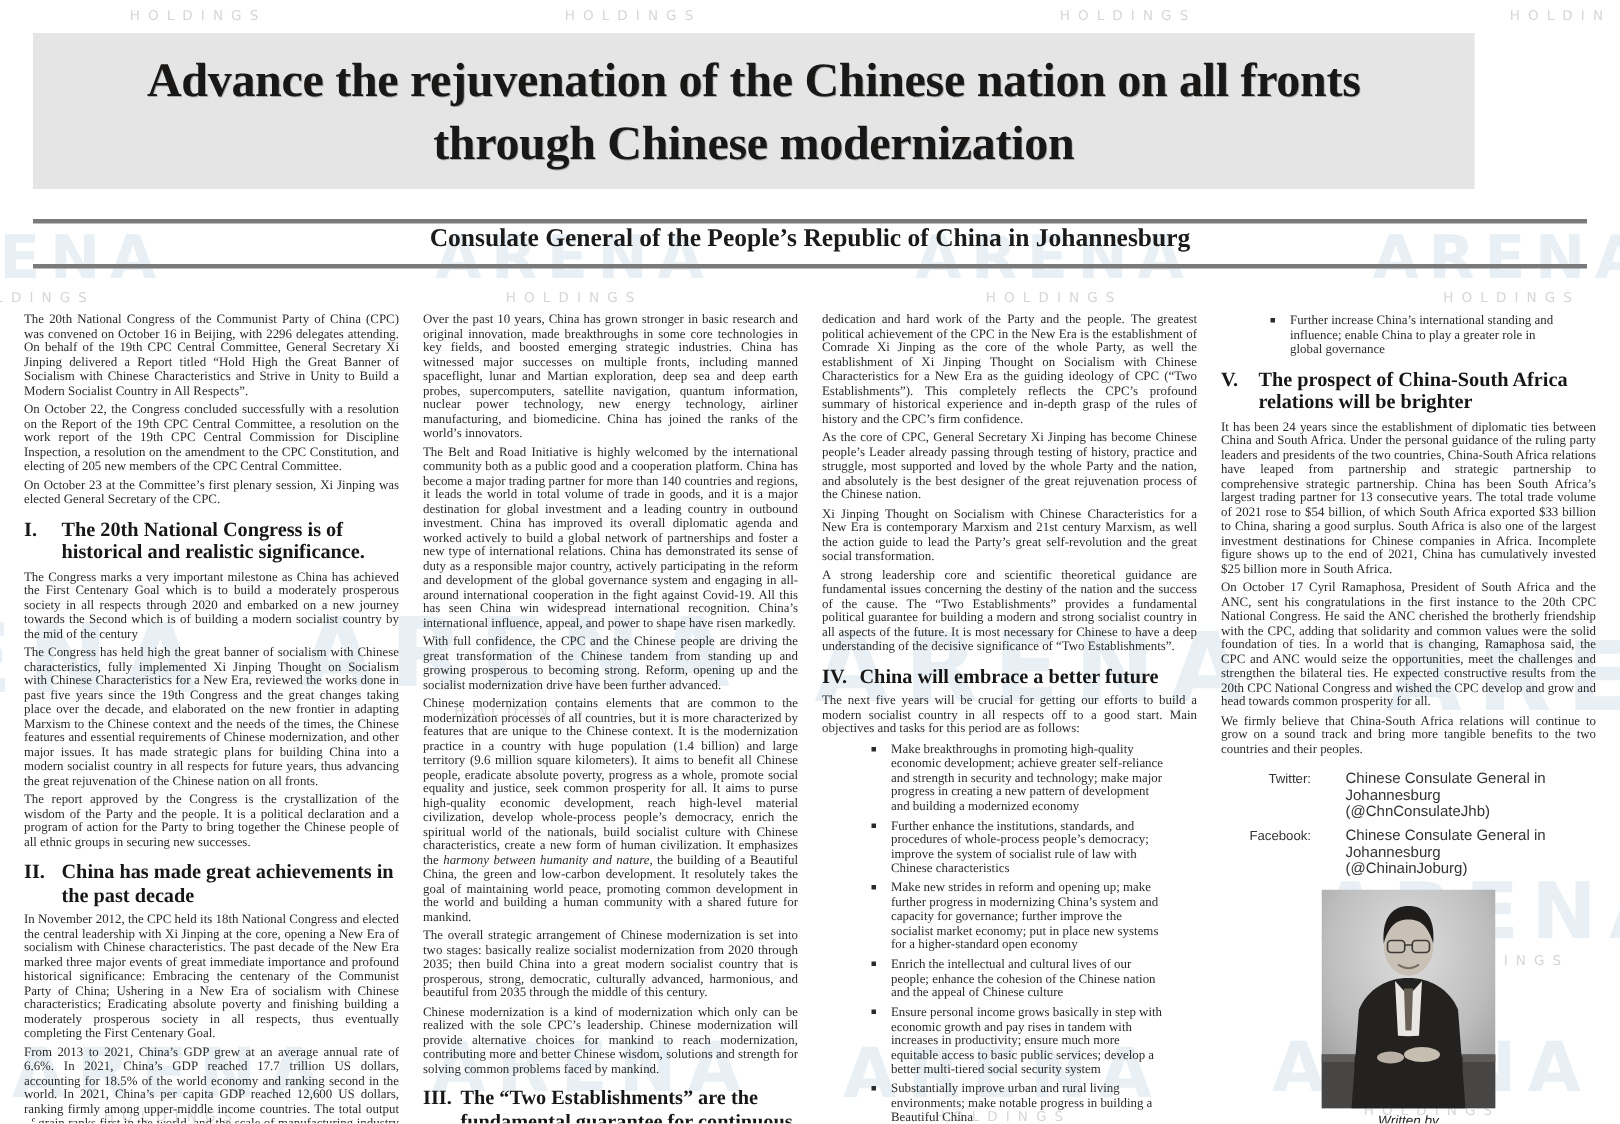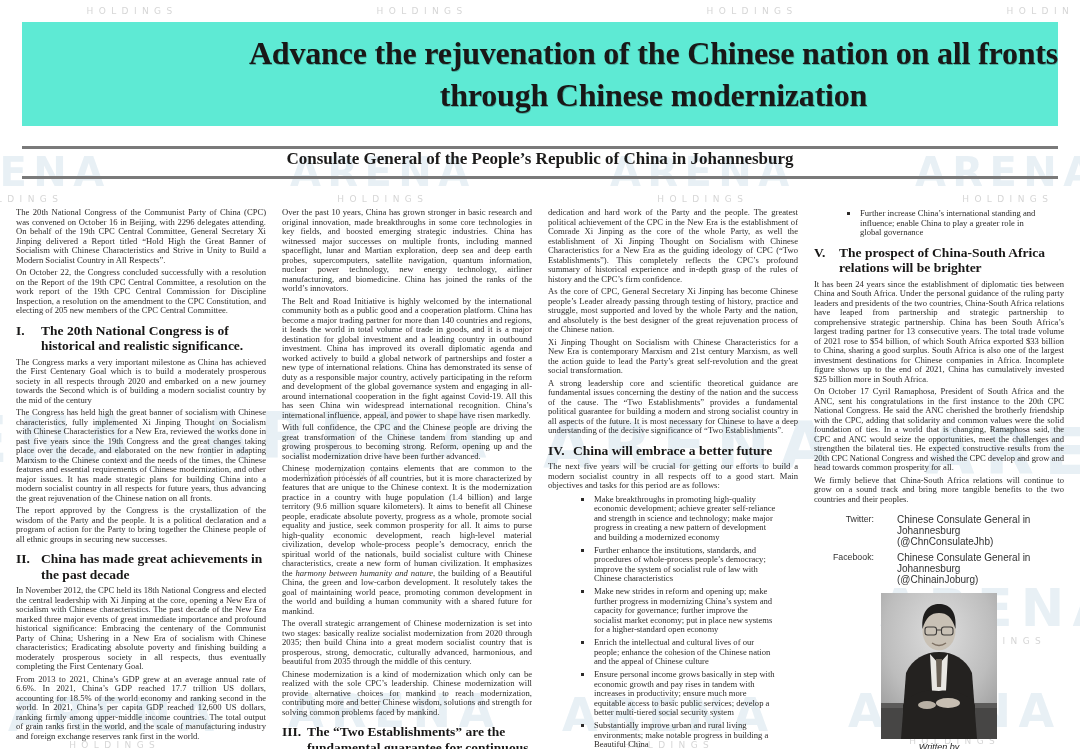--- a/index.html
+++ b/index.html
@@ -7,22 +7,22 @@
     position:relative; width:1080px; height:749px; overflow:hidden;
     background:#ffffff; font-family:"Liberation Serif", serif; color:#2d2b2a;border-radius:31px;
   }
   
   .wm { position:absolute; z-index:0; pointer-events:none; text-align:center; line-height:1; }
   .wm-brand { font-family:"DejaVu Sans", sans-serif; font-weight:bold; letter-spacing:0.16em;
               color:rgba(140,180,206,0.20); display:block; }
   .wm-sub   { font-family:"DejaVu Sans", sans-serif; font-size:9px; letter-spacing:0.6em;
               color:rgba(150,150,150,0.40); display:block; margin-top:3px; }
   
-  .banner { position:absolute; z-index:1; left:22px; top:22px; width:1036px; height:104px;
-            background:#5eead4; display:flex; align-items:center; justify-content:flex-end; }
+  .banner { position:absolute; z-index:1; left:22px; top:22px; width:961px; height:104px;
+            background:#e5e5e5; display:flex; align-items:center; justify-content:center; }
   .title  { font-family:"Liberation Serif", serif; font-weight:bold; font-size:32px; line-height:42px;
             text-align:center; color:#191817; letter-spacing:-0.2px; text-shadow:0.6px 0.6px 0 rgba(0,0,0,0.25); }
   .rule   { position:absolute; z-index:1; left:22px; width:1036px; height:2.5px; background:#7a7a7a; }
   .rule-top { top:146px; } .rule-bot { top:176px; }
   .byline { position:absolute; z-index:1; left:0; top:149px; width:100%; text-align:center;
             font-family:Liberation Serif, serif; font-weight:bold; font-size:17px; color:#1c1b1a; }
   
   .columns { position:absolute; z-index:1; left:16px; top:208px; width:1048px; height:549px;
              display:flex; gap:16px; overflow:hidden; }
   .col { flex:1 1 0; min-width:0; overflow:hidden; }
@@ -130,20 +130,21 @@
   </div>
 
   <div class="rule rule-top"></div>
   <div class="byline">Consulate General of the People’s Republic of China in Johannesburg</div>
   <div class="rule rule-bot"></div>
 
   <div class="columns">
     <div class="col">
         <p class="bp"><span>The 20th National Congress of the Communist Party of China (CPC) was convened on October 16 in Beijing, with 2296 delegates attending. On behalf of the 19th CPC Central Committee, General Secretary Xi Jinping delivered a Report titled “Hold High the Great Banner of Socialism with Chinese Characteristics and Strive in Unity to Build a Modern Socialist Country in All Respects”.</span></p>
         <p class="bp"><span>On October 22, the Congress concluded successfully with a resolution on the Report of the 19th CPC Central Committee, a resolution on the work report of the 19th CPC Central Commission for Discipline Inspection, a resolution on the amendment to the CPC Constitution, and electing of 205 new members of the CPC Central Committee.</span></p>
+        <p class="bp"><span>On October 23 at the Committee’s first plenary session, Xi Jinping was elected General Secretary of the CPC.</span></p>
         <div class="sec-h">
           <span class="hnum">I.</span>
           <span class="htext">The 20th National Congress is of historical and realistic significance.</span>
         </div>
         <p class="bp"><span>The Congress marks a very important milestone as China has achieved the First Centenary Goal which is to build a moderately prosperous society in all respects through 2020 and embarked on a new journey towards the Second which is of building a modern socialist country by the mid of the century</span></p>
         <p class="bp"><span>The Congress has held high the great banner of socialism with Chinese characteristics, fully implemented Xi Jinping Thought on Socialism with Chinese Characteristics for a New Era, reviewed the works done in past five years since the 19th Congress and the great changes taking place over the decade, and elaborated on the new frontier in adapting Marxism to the Chinese context and the needs of the times, the Chinese features and essential requirements of Chinese modernization, and other major issues. It has made strategic plans for building China into a modern socialist country in all respects for future years, thus advancing the great rejuvenation of the Chinese nation on all fronts.</span></p>
         <p class="bp"><span>The report approved by the Congress is the crystallization of the wisdom of the Party and the people. It is a political declaration and a program of action for the Party to bring together the Chinese people of all ethnic groups in securing new successes.</span></p>
         <div class="sec-h">
           <span class="hnum">II.</span>
           <span class="htext">China has made great achievements in the past decade</span>
@@ -167,21 +168,21 @@
         <p class="bp"><span>dedication and hard work of the Party and the people. The greatest political achievement of the CPC in the New Era is the establishment of Comrade Xi Jinping as the core of the whole Party, as well the establishment of Xi Jinping Thought on Socialism with Chinese Characteristics for a New Era as the guiding ideology of CPC (“Two Establishments”). This completely reflects the CPC’s profound summary of historical experience and in-depth grasp of the rules of history and the CPC’s firm confidence.</span></p>
         <p class="bp"><span>As the core of CPC, General Secretary Xi Jinping has become Chinese people’s Leader already passing through testing of history, practice and struggle, most supported and loved by the whole Party and the nation, and absolutely is the best designer of the great rejuvenation process of the Chinese nation.</span></p>
         <p class="bp"><span>Xi Jinping Thought on Socialism with Chinese Characteristics for a New Era is contemporary Marxism and 21st century Marxism, as well the action guide to lead the Party’s great self-revolution and the great social transformation.</span></p>
         <p class="bp"><span>A strong leadership core and scientific theoretical guidance are fundamental issues concerning the destiny of the nation and the success of the cause. The “Two Establishments” provides a fundamental political guarantee for building a modern and strong socialist country in all aspects of the future. It is most necessary for Chinese to have a deep understanding of the decisive significance of “Two Establishments”.</span></p>
         <div class="sec-h">
           <span class="hnum">IV.</span>
           <span class="htext">China will embrace a better future</span>
         </div>
         <p class="bp"><span>The next five years will be crucial for getting our efforts to build a modern socialist country in all respects off to a good start. Main objectives and tasks for this period are as follows:</span></p>
         <ul class="bullets">
-          <li>Make breakthroughs in promoting high-quality economic development; achieve greater self-reliance and strength in science and technology; make major progress in creating a new pattern of development and building a modernized economy</li>
+          <li>Make breakthroughs in promoting high-quality economic development; achieve greater self-reliance and strength in security and technology; make major progress in creating a new pattern of development and building a modernized economy</li>
           <li>Further enhance the institutions, standards, and procedures of whole-process people’s democracy; improve the system of socialist rule of law with Chinese characteristics</li>
           <li>Make new strides in reform and opening up; make further progress in modernizing China’s system and capacity for governance; further improve the socialist market economy; put in place new systems for a higher-standard open economy</li>
           <li>Enrich the intellectual and cultural lives of our people; enhance the cohesion of the Chinese nation and the appeal of Chinese culture</li>
           <li>Ensure personal income grows basically in step with economic growth and pay rises in tandem with increases in productivity; ensure much more equitable access to basic public services; develop a better multi-tiered social security system</li>
           <li>Substantially improve urban and rural living environments; make notable progress in building a Beautiful China</li>
           <li>Further consolidate national security; fulfill the goals for the centenary of the People’s Liberation Army in 2027; make solid progress in building a Peaceful China</li>
         </ul>
       </div>
     <div class="col">
         <ul class="bullets">

